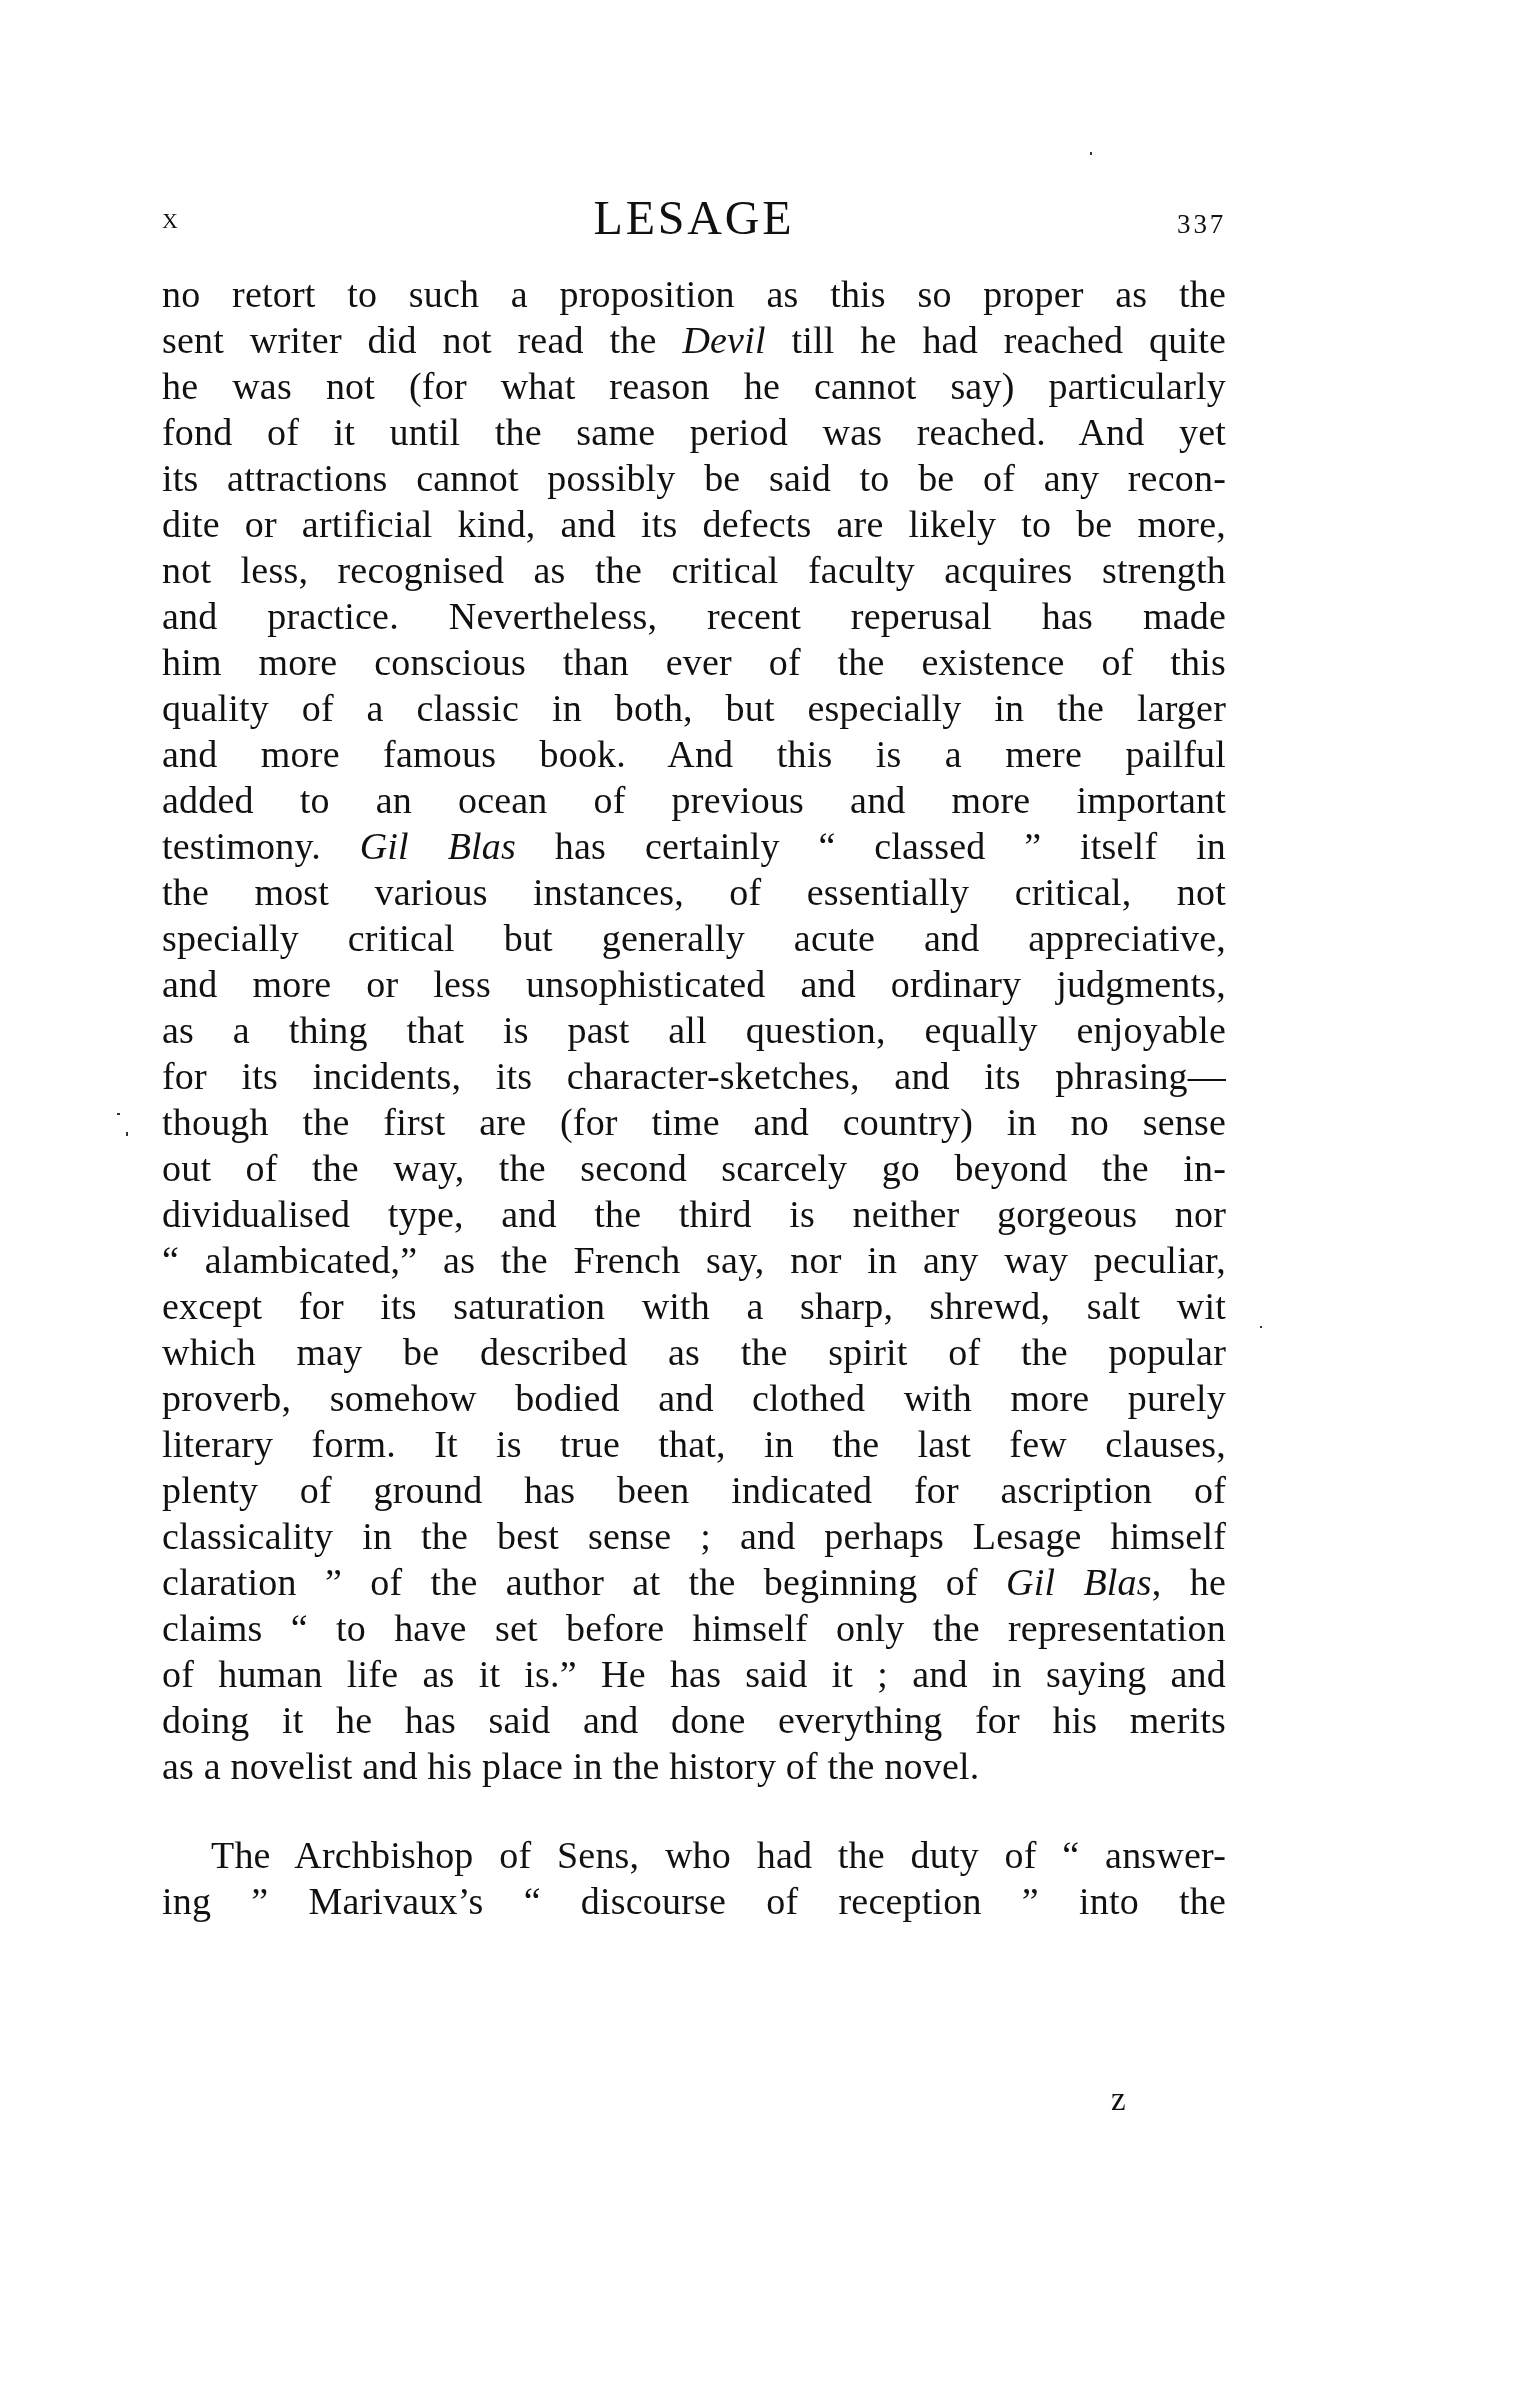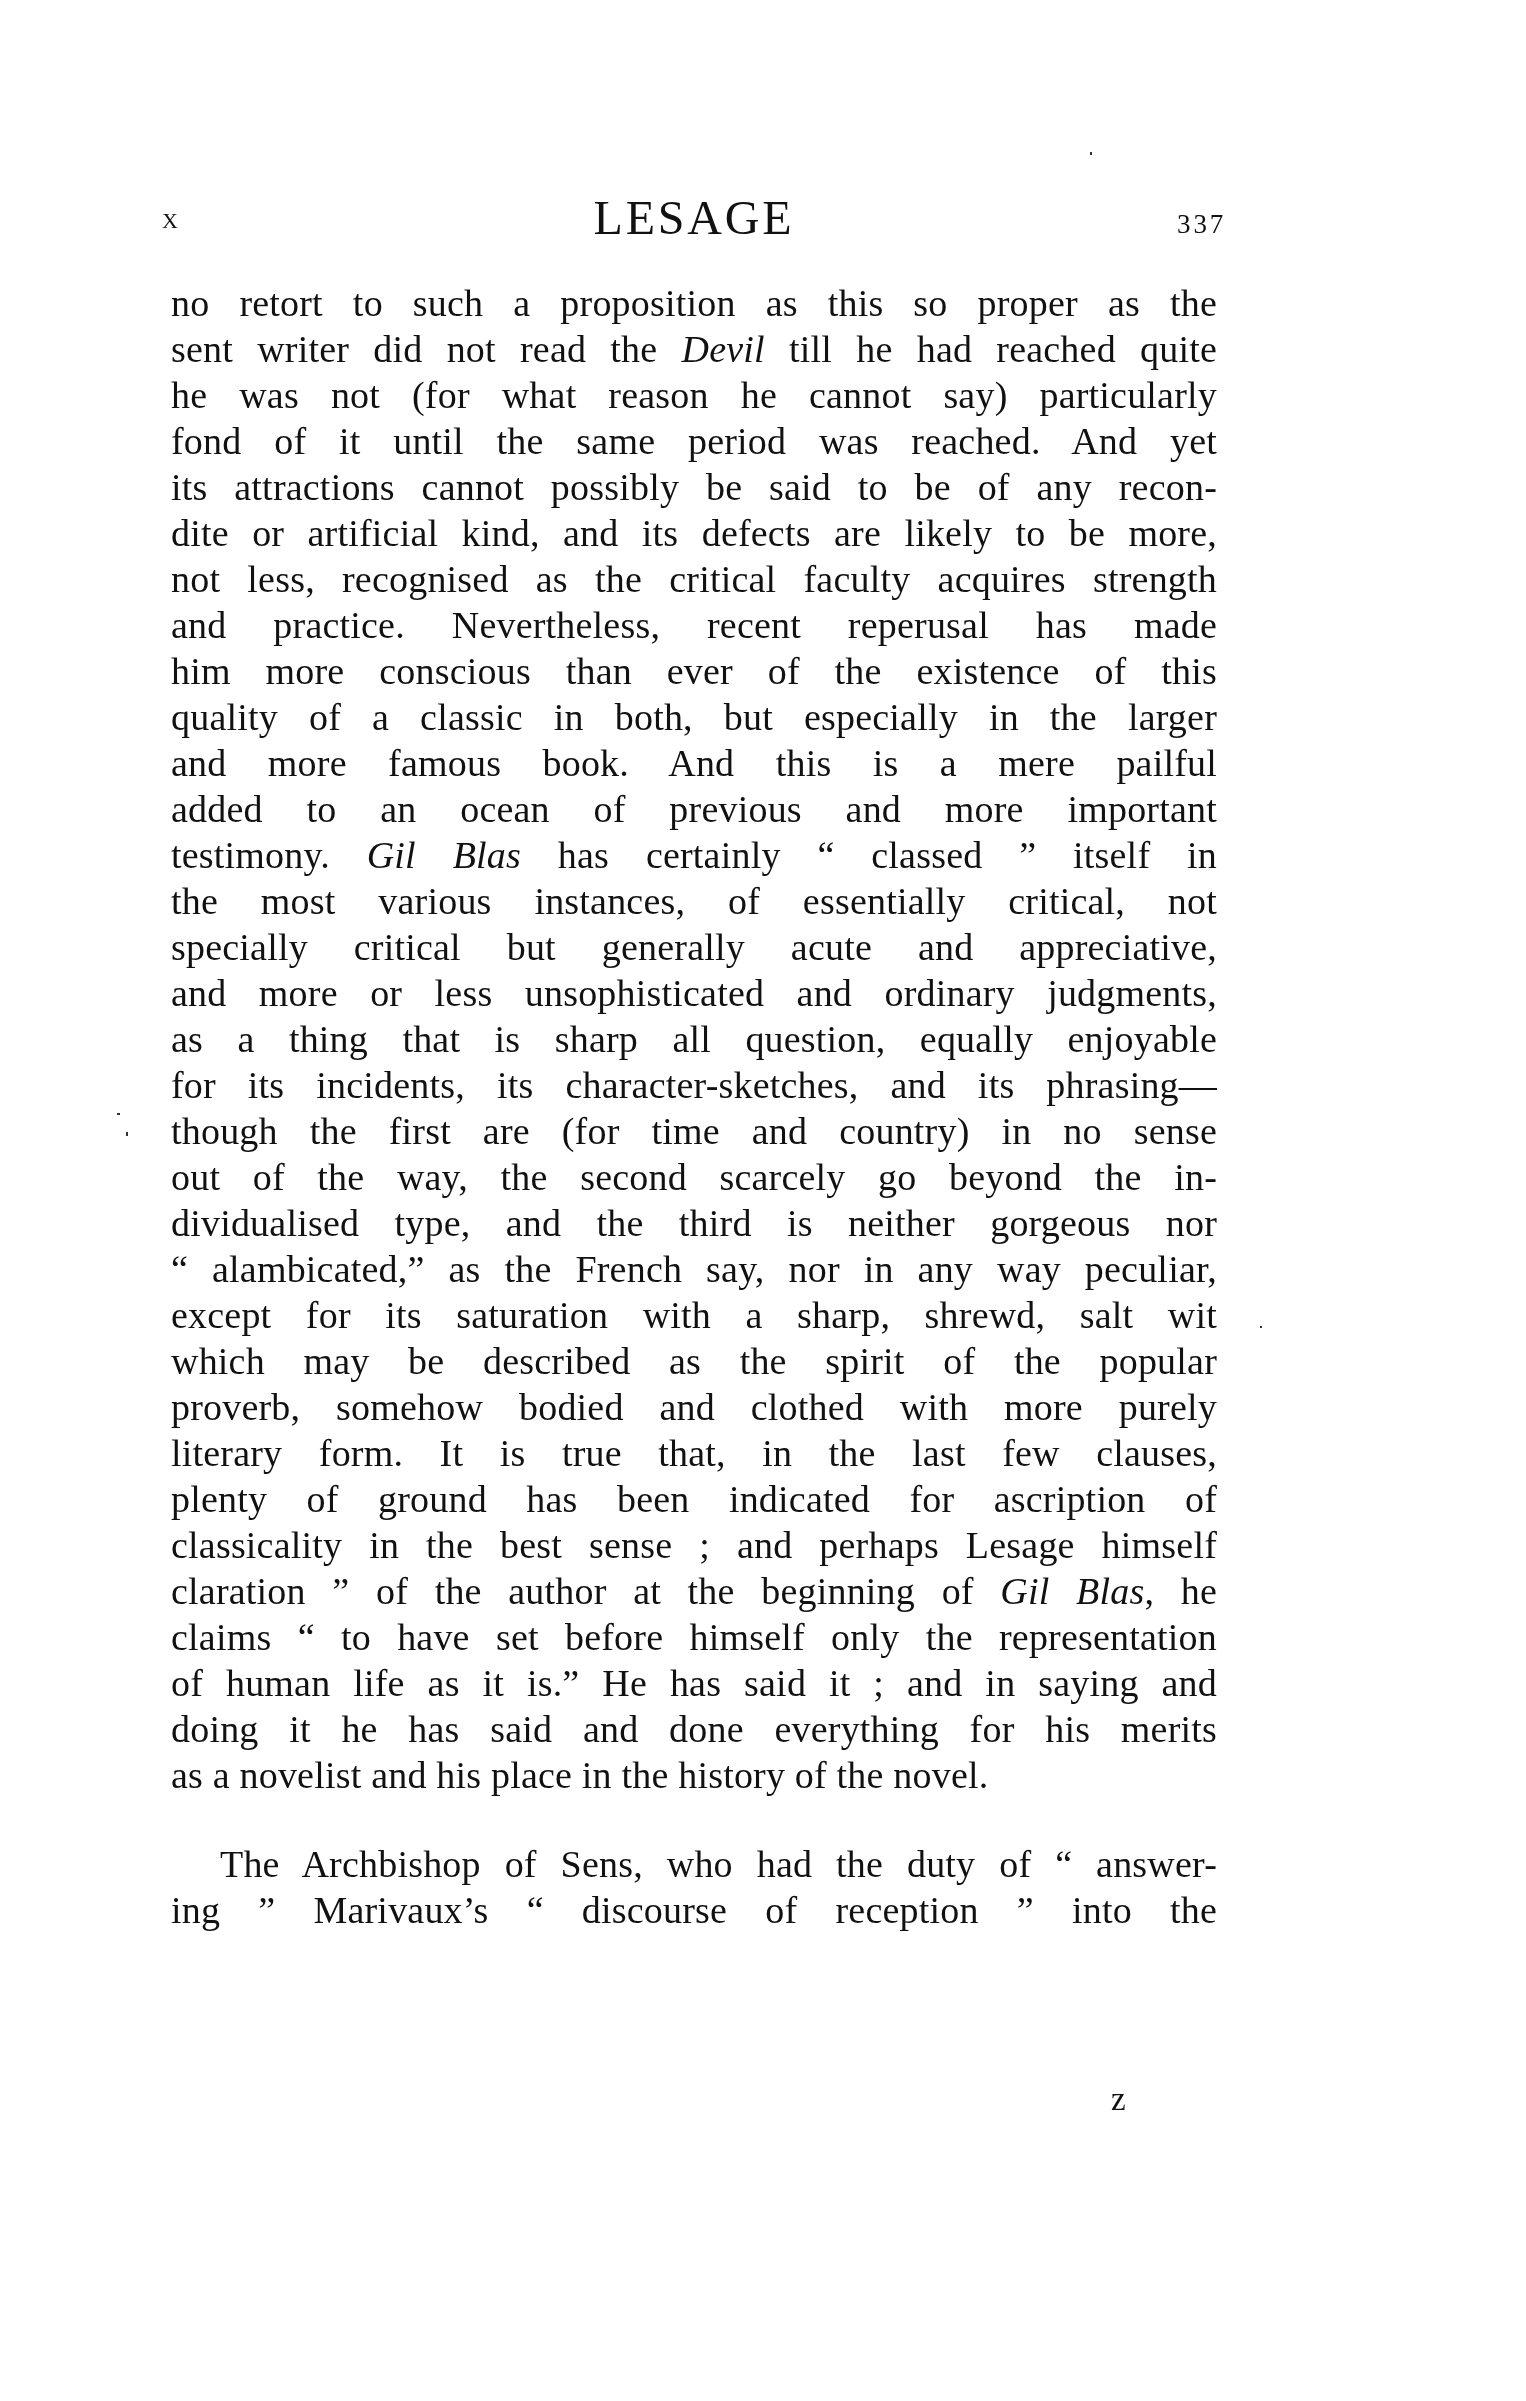--- a/index.html
+++ b/index.html
@@ -56,21 +56,21 @@
     letter-spacing: 2.8px;
   }
   
   .text-block {
     position: absolute;
     left: 162px;
     top: 271px;
     width: 1064px;
   }
   .para {
-    margin: 9px;
+    margin: 0;
   }
   .para + .para {
     margin-top: 43px;
   }
   .line {
     display: block;
     height: 46px;
     line-height: 46px;
     font-size: 38px;
     text-align: justify;
@@ -123,21 +123,21 @@
         <span class="line"><span>not less, recognised as the critical faculty acquires strength</span></span>
         <span class="line"><span>and practice.  Nevertheless, recent reperusal has made</span></span>
         <span class="line"><span>him more conscious than ever of the existence of this</span></span>
         <span class="line"><span>quality of a classic in both, but especially in the larger</span></span>
         <span class="line"><span>and more famous book.  And this is a mere pailful</span></span>
         <span class="line"><span>added to an ocean of previous and more important</span></span>
         <span class="line"><span>testimony.  </span><span class="it">Gil Blas</span><span> has certainly “ classed ” itself in</span></span>
         <span class="line"><span>the most various instances, of essentially critical, not</span></span>
         <span class="line"><span>specially critical but generally acute and appreciative,</span></span>
         <span class="line"><span>and more or less unsophisticated and ordinary judgments,</span></span>
-        <span class="line"><span>as a thing that is sharp all question, equally enjoyable</span></span>
+        <span class="line"><span>as a thing that is past all question, equally enjoyable</span></span>
         <span class="line"><span>for its incidents, its character-sketches, and its phrasing—</span></span>
         <span class="line"><span>though the first are (for time and country) in no sense</span></span>
         <span class="line"><span>out of the way, the second scarcely go beyond the in-</span></span>
         <span class="line"><span>dividualised type, and the third is neither gorgeous nor</span></span>
         <span class="line"><span>“ alambicated,” as the French say, nor in any way peculiar,</span></span>
         <span class="line"><span>except for its saturation with a sharp, shrewd, salt wit</span></span>
         <span class="line"><span>which may be described as the spirit of the popular</span></span>
         <span class="line"><span>proverb, somehow bodied and clothed with more purely</span></span>
         <span class="line"><span>literary form.  It is true that, in the last few clauses,</span></span>
         <span class="line"><span>plenty of ground has been indicated for ascription of</span></span>

